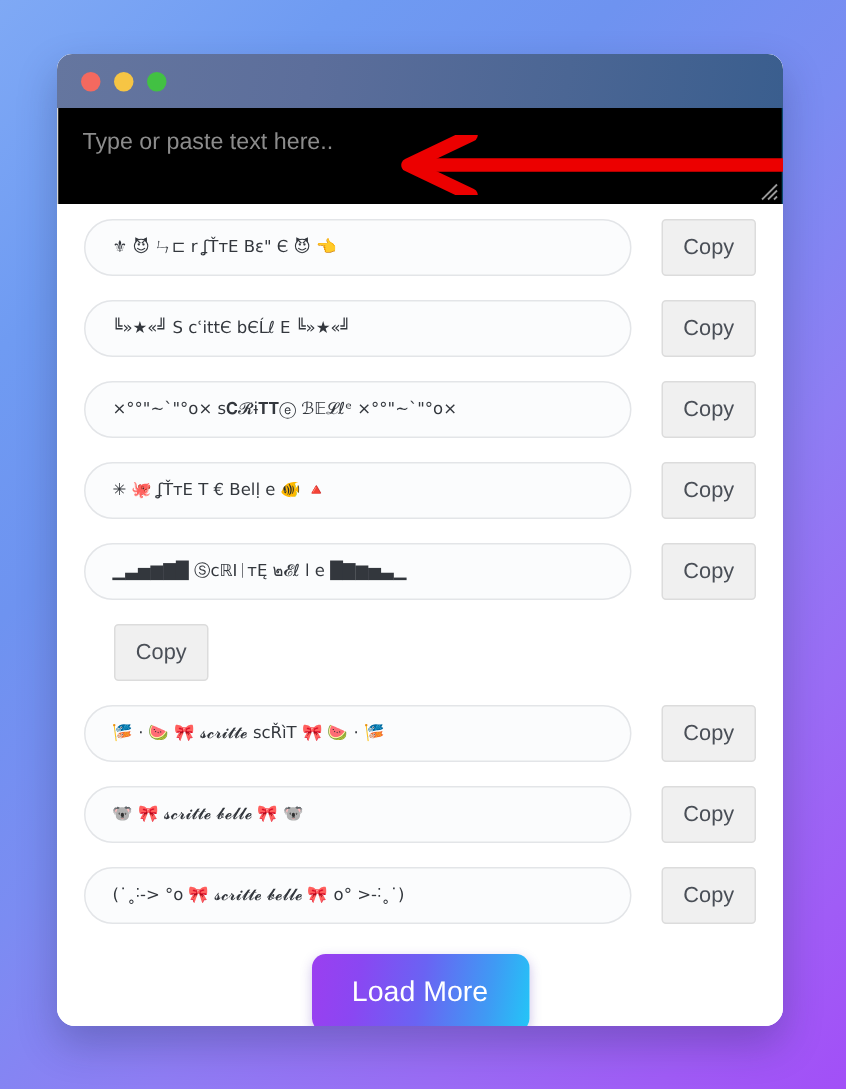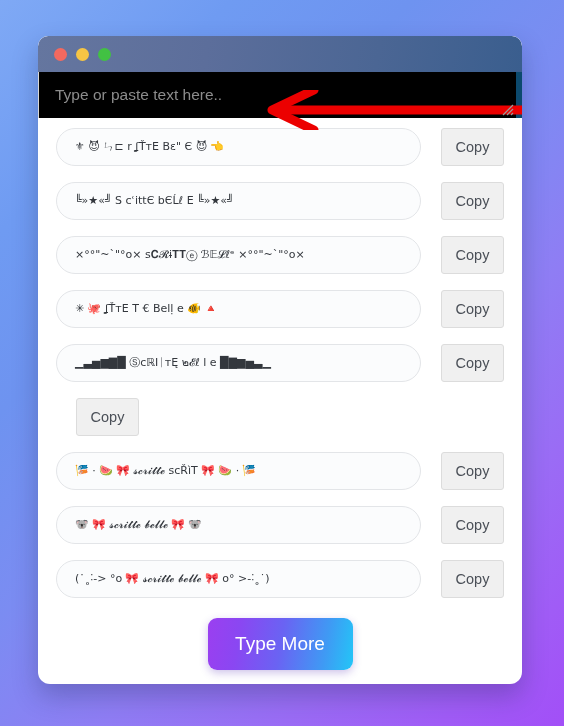--- a/index.html
+++ b/index.html
@@ -53,24 +53,24 @@
     margin-right: 9px;
     display: inline-block;
   }
   .tl-red    { background: #f4695f; }
   .tl-yellow { background: #f6c544; }
   .tl-green  { background: #42c143; }
 
   
   #input-wrap {
     position: relative;
-    height: 46px;
+    height: 64px;
     background: #000000;
     border-left: 1px solid #d8d8d8;
-    border-right: 6px solid #0c4a6e;
+    border-right: 1px solid #0c4a6e;
     box-sizing: border-box;
   }
   #text-input {
     position: absolute;
     inset: 0;
     width: 100%;
     height: 100%;
     background: #000000;
     color: #e8e8e8;
     border: none;
@@ -233,17 +233,17 @@
       <div class="result-text">🐨 🎀 𝓼𝓬𝓻𝓲𝓽𝓽𝓮 𝓫𝓮𝓵𝓵𝓮 🎀 🐨</div>
       <button class="copy-button">Copy</button>
     </div>
 
     <div class="result-row">
       <div class="result-text">(˙˳˸-&gt; °o 🎀 𝓼𝓬𝓻𝓲𝓽𝓽𝓮 𝓫𝓮𝓵𝓵𝓮 🎀 o° &gt;-˸˳˙)</div>
       <button class="copy-button">Copy</button>
     </div>
 
     <div id="load-more-wrap">
-      <button id="load-more-button">Type More</button>
+      <button id="load-more-button">Load More</button>
     </div>
 
   </div>
 </div>
 
 </body></html>

